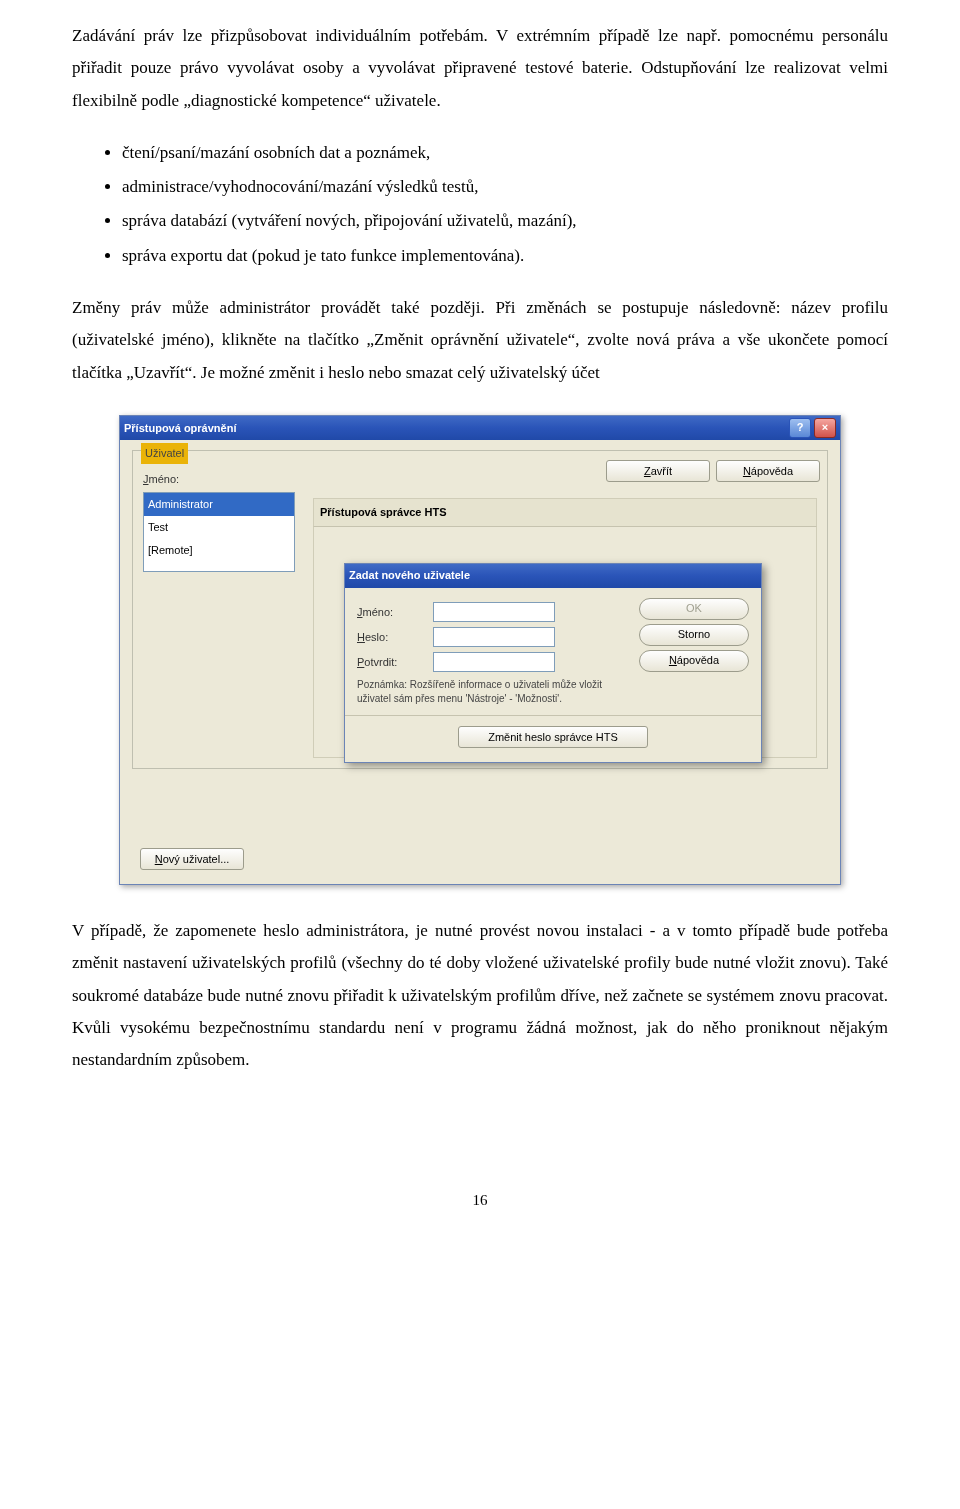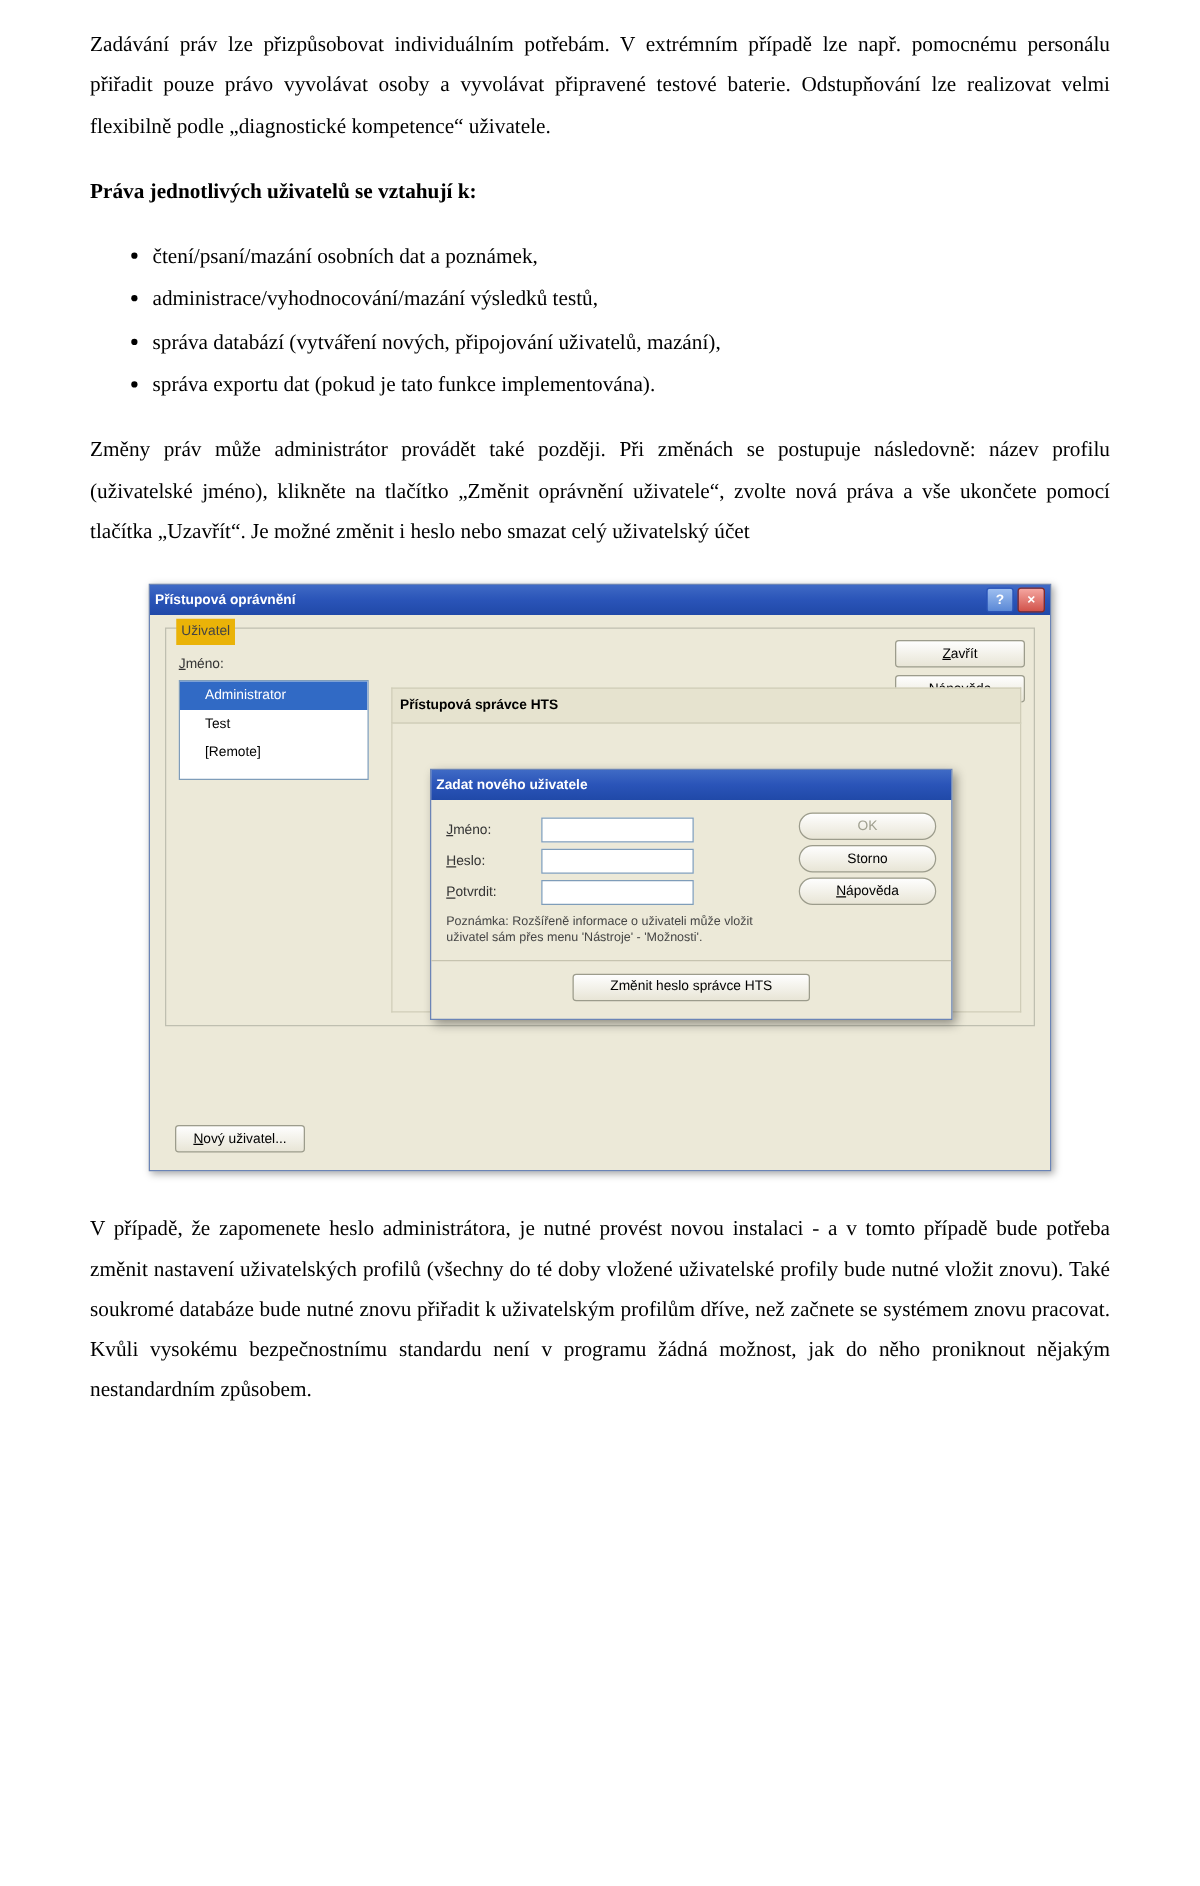--- a/index.html
+++ b/index.html
@@ -98,35 +98,35 @@
     align-items: flex-start;
   }
   .list {
     width: 150px;
     height: 78px;
     background: #fff;
     border: 1px solid #7f9db9;
     overflow: hidden;
   }
   .list .row {
-    padding: 1px 20px;
+    padding: 1px 4px;
     font-size: 11px;
     color: #000;
     white-space: nowrap;
   }
   .list .row.selected {
     background: #316ac5;
     color: #fff;
   }
   .right-buttons {
     position: absolute;
     top: 20px;
     right: 20px;
     display: flex;
-    flex-direction: column;
+    flex-direction: row;
     gap: 6px;
   }
   .win-btn {
     min-width: 104px;
     height: 22px;
     background: linear-gradient(to bottom, #fefefe, #e8e5d6);
     border: 1px solid #9c9c8c;
     border-radius: 3px;
     font-family: Tahoma, sans-serif;
     font-size: 11px;
@@ -225,21 +225,20 @@
     margin-top: 110px;
   }
 </style>
 </head>
 <body>
 
 <div class="page">
 
   <p class="para">Zadávání práv lze přizpůsobovat individuálním potřebám. V extrémním případě lze např. pomocnému personálu přiřadit pouze právo vyvolávat osoby a vyvolávat připravené testové baterie. Odstupňování lze realizovat velmi flexibilně podle „diagnostické kompetence“ uživatele.</p>
 
-  <p class="para bold">Práva jednotlivých uživatelů se vztahují k:</p>
 
   <ul class="rights">
     <li>čtení/psaní/mazání osobních dat a poznámek,</li>
     <li>administrace/vyhodnocování/mazání výsledků testů,</li>
     <li>správa databází (vytváření nových, připojování uživatelů, mazání),</li>
     <li>správa exportu dat (pokud je tato funkce implementována).</li>
   </ul>
 
   <p class="para">Změny práv může administrátor provádět také později. Při změnách se postupuje následovně: název profilu (uživatelské jméno), klikněte na tlačítko „Změnit oprávnění uživatele“, zvolte nová práva a vše ukončete pomocí tlačítka „Uzavřít“. Je možné změnit i heslo nebo smazat celý uživatelský účet</p>
 
@@ -327,14 +326,15 @@
             <span><span class="underline-key">N</span>ový uživatel...</span>
           </div>
         </div>
 
       </div>
     </div>
   </div>
 
   <p class="para">V případě, že zapomenete heslo administrátora, je nutné provést novou instalaci - a v tomto případě bude potřeba změnit nastavení uživatelských profilů (všechny do té doby vložené uživatelské profily bude nutné vložit znovu). Také soukromé databáze bude nutné znovu přiřadit k uživatelským profilům dříve, než začnete se systémem znovu pracovat. Kvůli vysokému bezpečnostnímu standardu není v programu žádná možnost, jak do něho proniknout nějakým nestandardním způsobem.</p>
 
+  <div class="pagenum">16</div>
 
 </div>
 
 </body></html>

